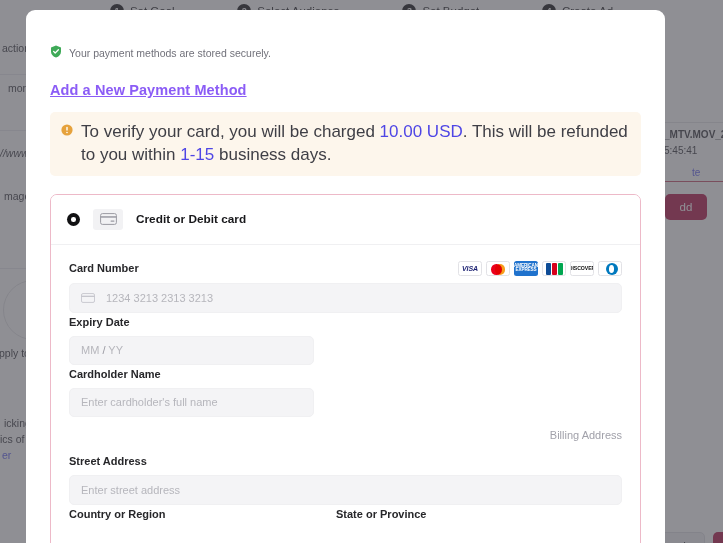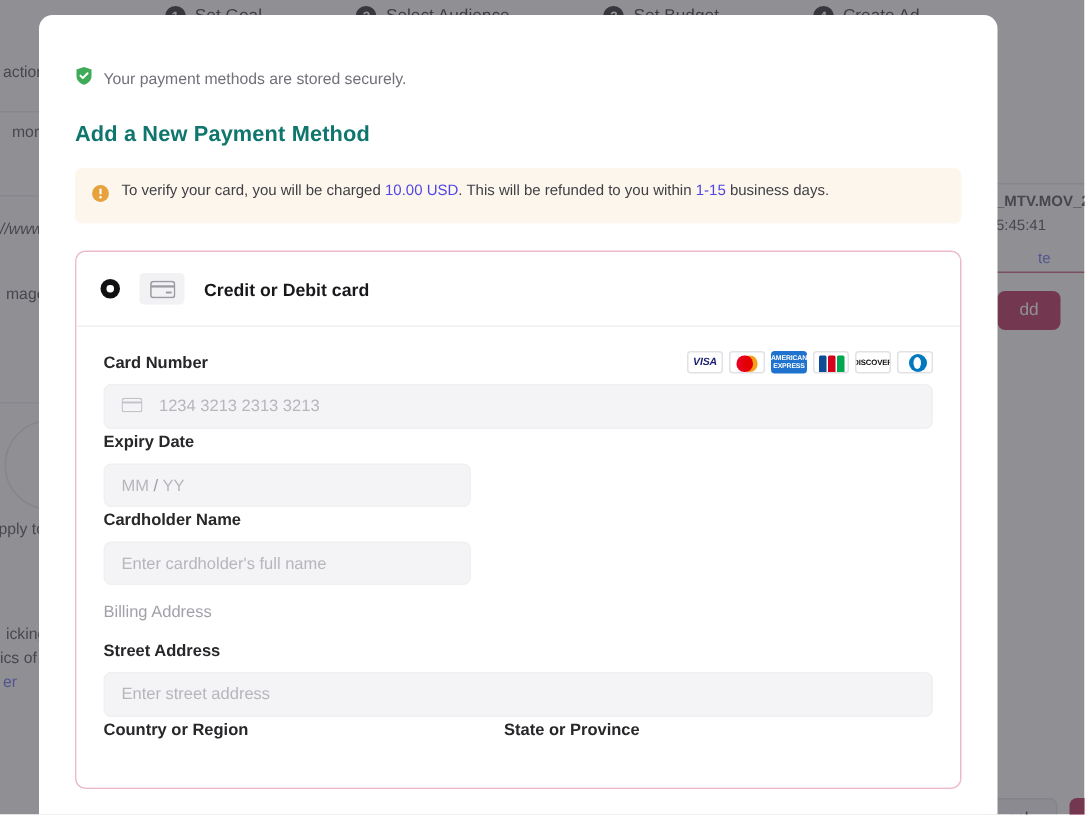--- a/index.html
+++ b/index.html
@@ -74,30 +74,30 @@
     background: #ffffff;
     border-radius: 9px;
     overflow: hidden;
   }
   .modal-inner { padding: 34px 24px 0 24px; }
 
   .secure-row { display: flex; align-items: center; gap: 7px; margin-bottom: 20px; }
   .secure-text { font-size: 10.5px; color: #71717a; }
 
   .modal-title {
-    font-size: 14.5px; font-weight: 700; color: #0f766e;
-    letter-spacing: .1px; margin-bottom: 14px;
+    font-size: 14.5px; font-weight: 700; color: #8b5cf6;
+    letter-spacing: .1px; margin-bottom: 14px; text-decoration: underline;
   }
 
   .notice {
     background: #fdf6ec; border-radius: 5px;
     padding: 9px 11px; display: flex; align-items: flex-start; gap: 8px;
     margin-bottom: 18px;
   }
-  .notice-text { font-size: 10px; color: #3f3f46; line-height: 1.35; }
+  .notice-text { font-size: 17px; color: #3f3f46; line-height: 1.35; }
   .notice-text .amt { color: #4f46e5; }
 
   
   .card-panel {
     border: 1px solid #edb9c8; border-radius: 7px; overflow: hidden;
   }
   .card-head {
     display: flex; align-items: center; gap: 13px;
     padding: 14px 16px; background: #ffffff;
     border-bottom: 1px solid #f0f0f2;
@@ -159,21 +159,21 @@
   .input {
     width: 100%; height: 29px; background: #f4f4f6; border: 1px solid #f0f0f2;
     border-radius: 5px; display: flex; align-items: center; gap: 11px;
     padding: 0 11px;
   }
   .input.tall { height: 30px; }
   .ph { font-size: 11px; color: #b6b6bc; }
   .ph .sep { color: #9a9aa2; }
 
   .section-label {
-    font-size: 11px; color: #a1a1aa; margin: 10px 0 13px 0; font-weight: 400;
+    font-size: 11px; color: #a1a1aa; margin: 10px 0 13px 0; font-weight: 400; text-align: right;
   }
 
   .help-dot {
     width: 10px; height: 10px; border-radius: 50%;
     border: 1px solid #b8b8bf; color: #b8b8bf;
     font-size: 7px; line-height: 8.5px; text-align: center; font-weight: 700;
   }
 </style>
 </head>
 <body>

